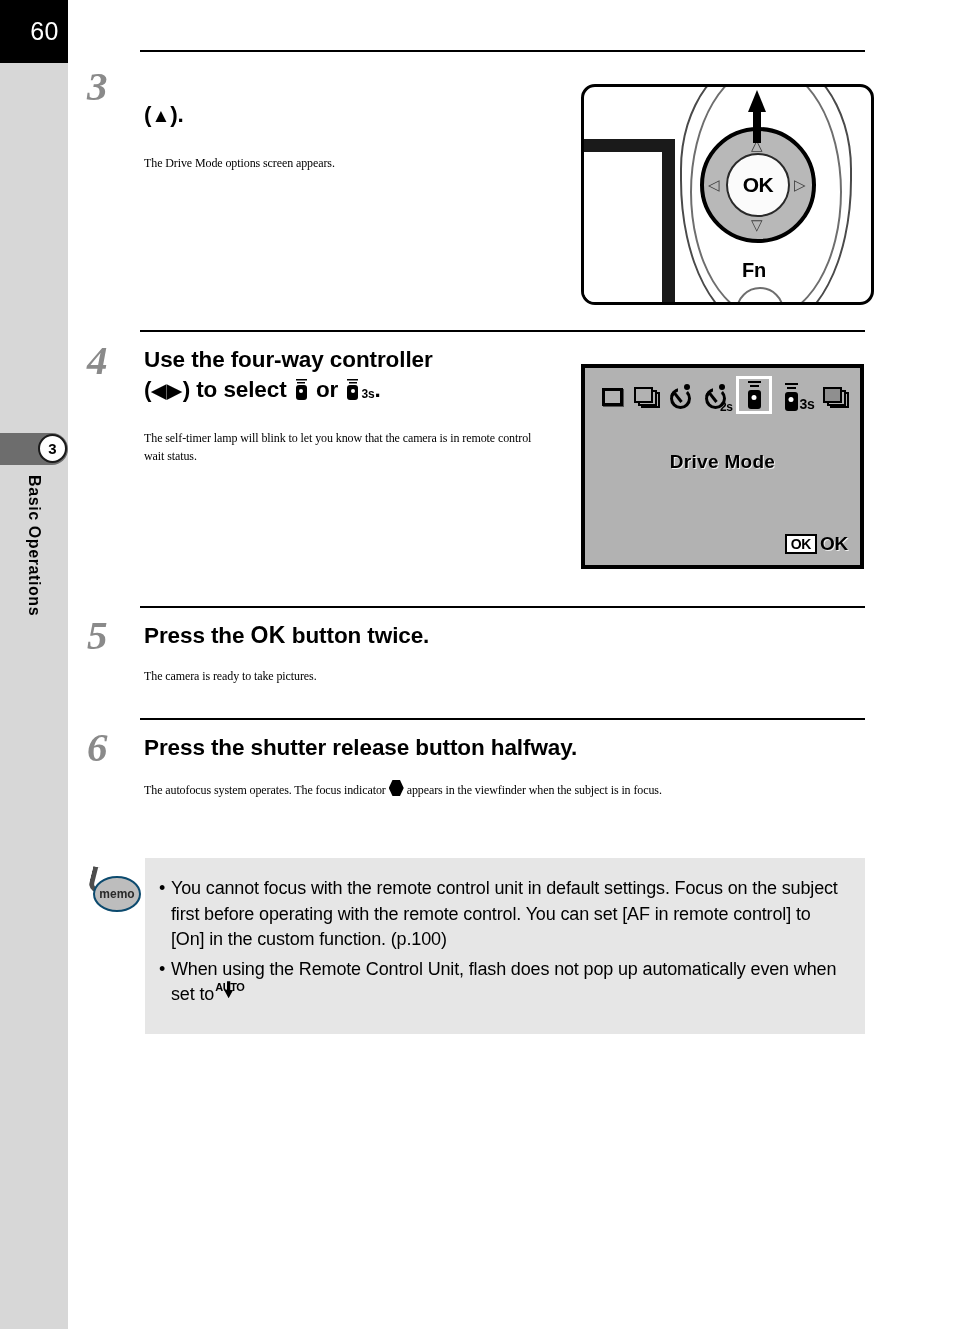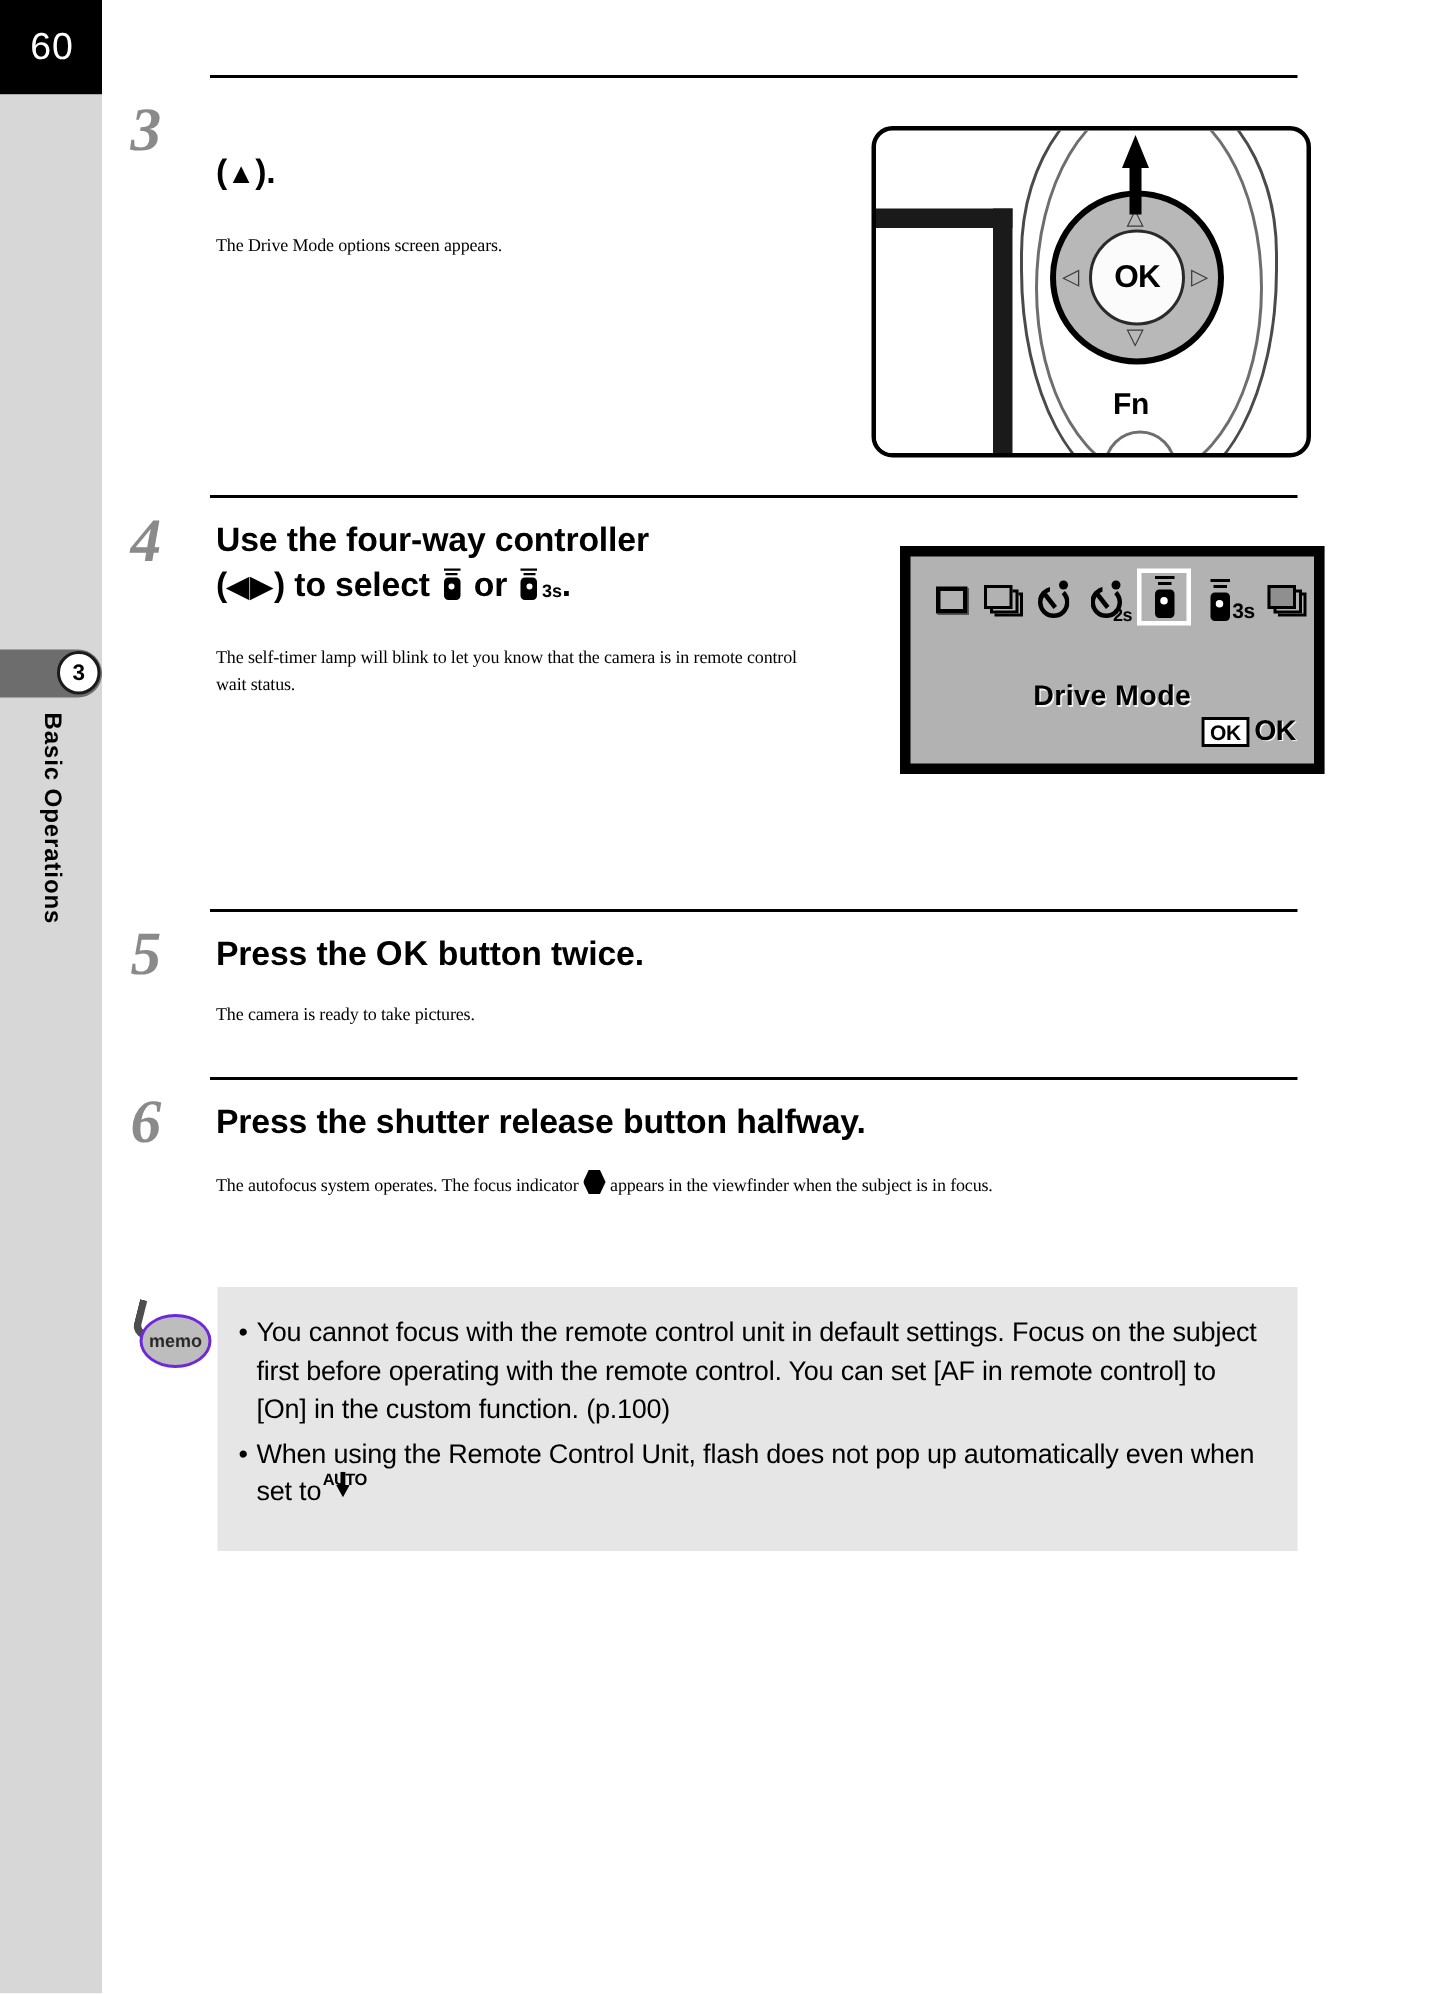--- a/index.html
+++ b/index.html
@@ -26,21 +26,21 @@
   #page-number-block {
     position: absolute;
     left: 0; top: 0;
     width: 68px; height: 63px;
     background: #000000;
     color: #ffffff;
     font-size: 25px;
     display: flex;
     align-items: center;
     justify-content: flex-end;
-    padding-right: 19px;
+    padding-right: 9px;
     box-sizing: border-box;
     letter-spacing: .5px;
   }
   #chapter-rail {
     position: absolute;
     left: 0; top: 63px;
     width: 68px; height: 1266px;
     background: #d7d7d7;
   }
   #chapter-tab {
@@ -317,24 +317,24 @@
     position: absolute;
     left: 152px; top: 200px;
     width: 44px; height: 44px;
     border: 2px solid #6e6e6e;
     border-radius: 50%;
   }
 
   
   #fig-drivemode {
     position: absolute;
-    left: 532px; top: 364px;
-    width: 283px; height: 152px;
+    left: 513px; top: 364px;
+    width: 283px; height: 205px;
     background: #b2b2b2;
-    border: 7px solid #000000;
+    border: 4px solid #000000;
     box-sizing: border-box;
   }
   #dm-iconrow {
     position: absolute;
     left: 11px; top: 8px;
     display: flex;
     align-items: flex-end;
     gap: 3px;
   }
   .dm-icon {
@@ -500,21 +500,21 @@
     position: absolute;
     left: 20px; top: 10px;
     width: 56px; height: 48px;
   }
   #memo-icon .oval {
     position: absolute;
     left: 5px; top: 8px;
     width: 48px; height: 36px;
     border-radius: 50%;
     background: #bdbdbd;
-    border: 2px solid #6d28d9;
+    border: 2px solid #0c4a6e;
     display: flex;
     align-items: center;
     justify-content: center;
     font-size: 12px;
     font-weight: bold;
     color: #2a2a2a;
     box-sizing: border-box;
   }
   #memo-icon .hook {
     position: absolute;

